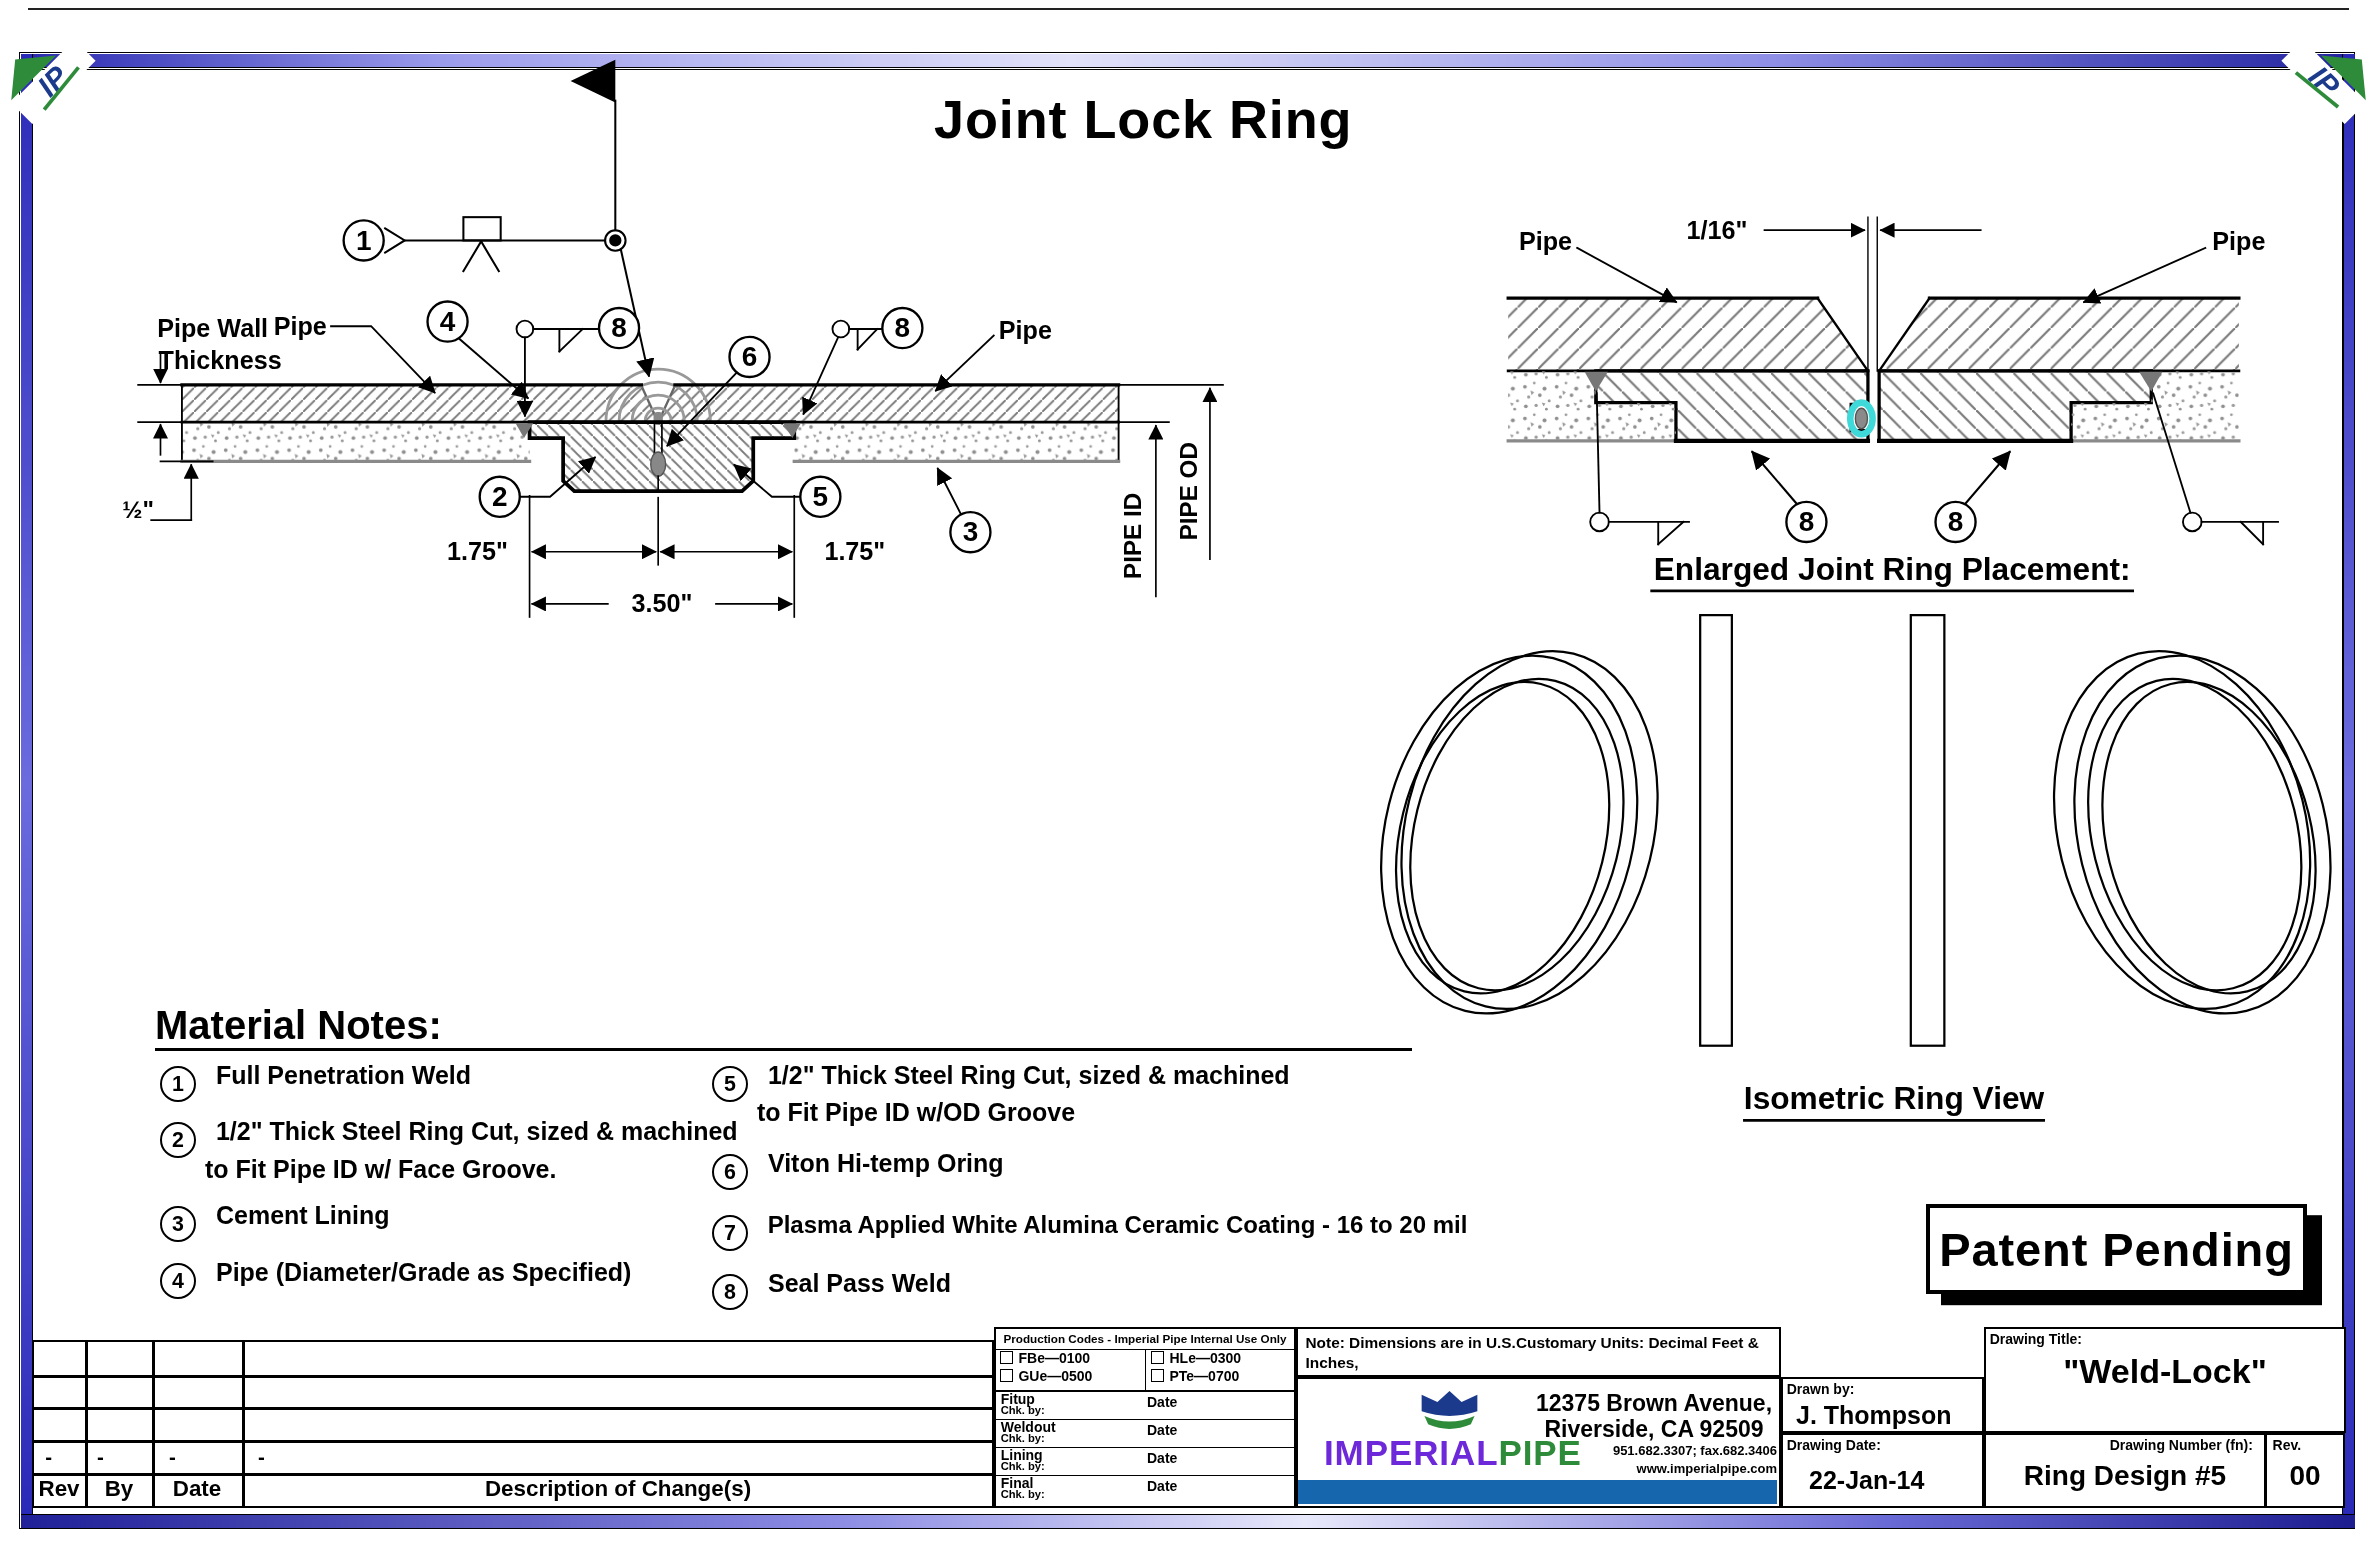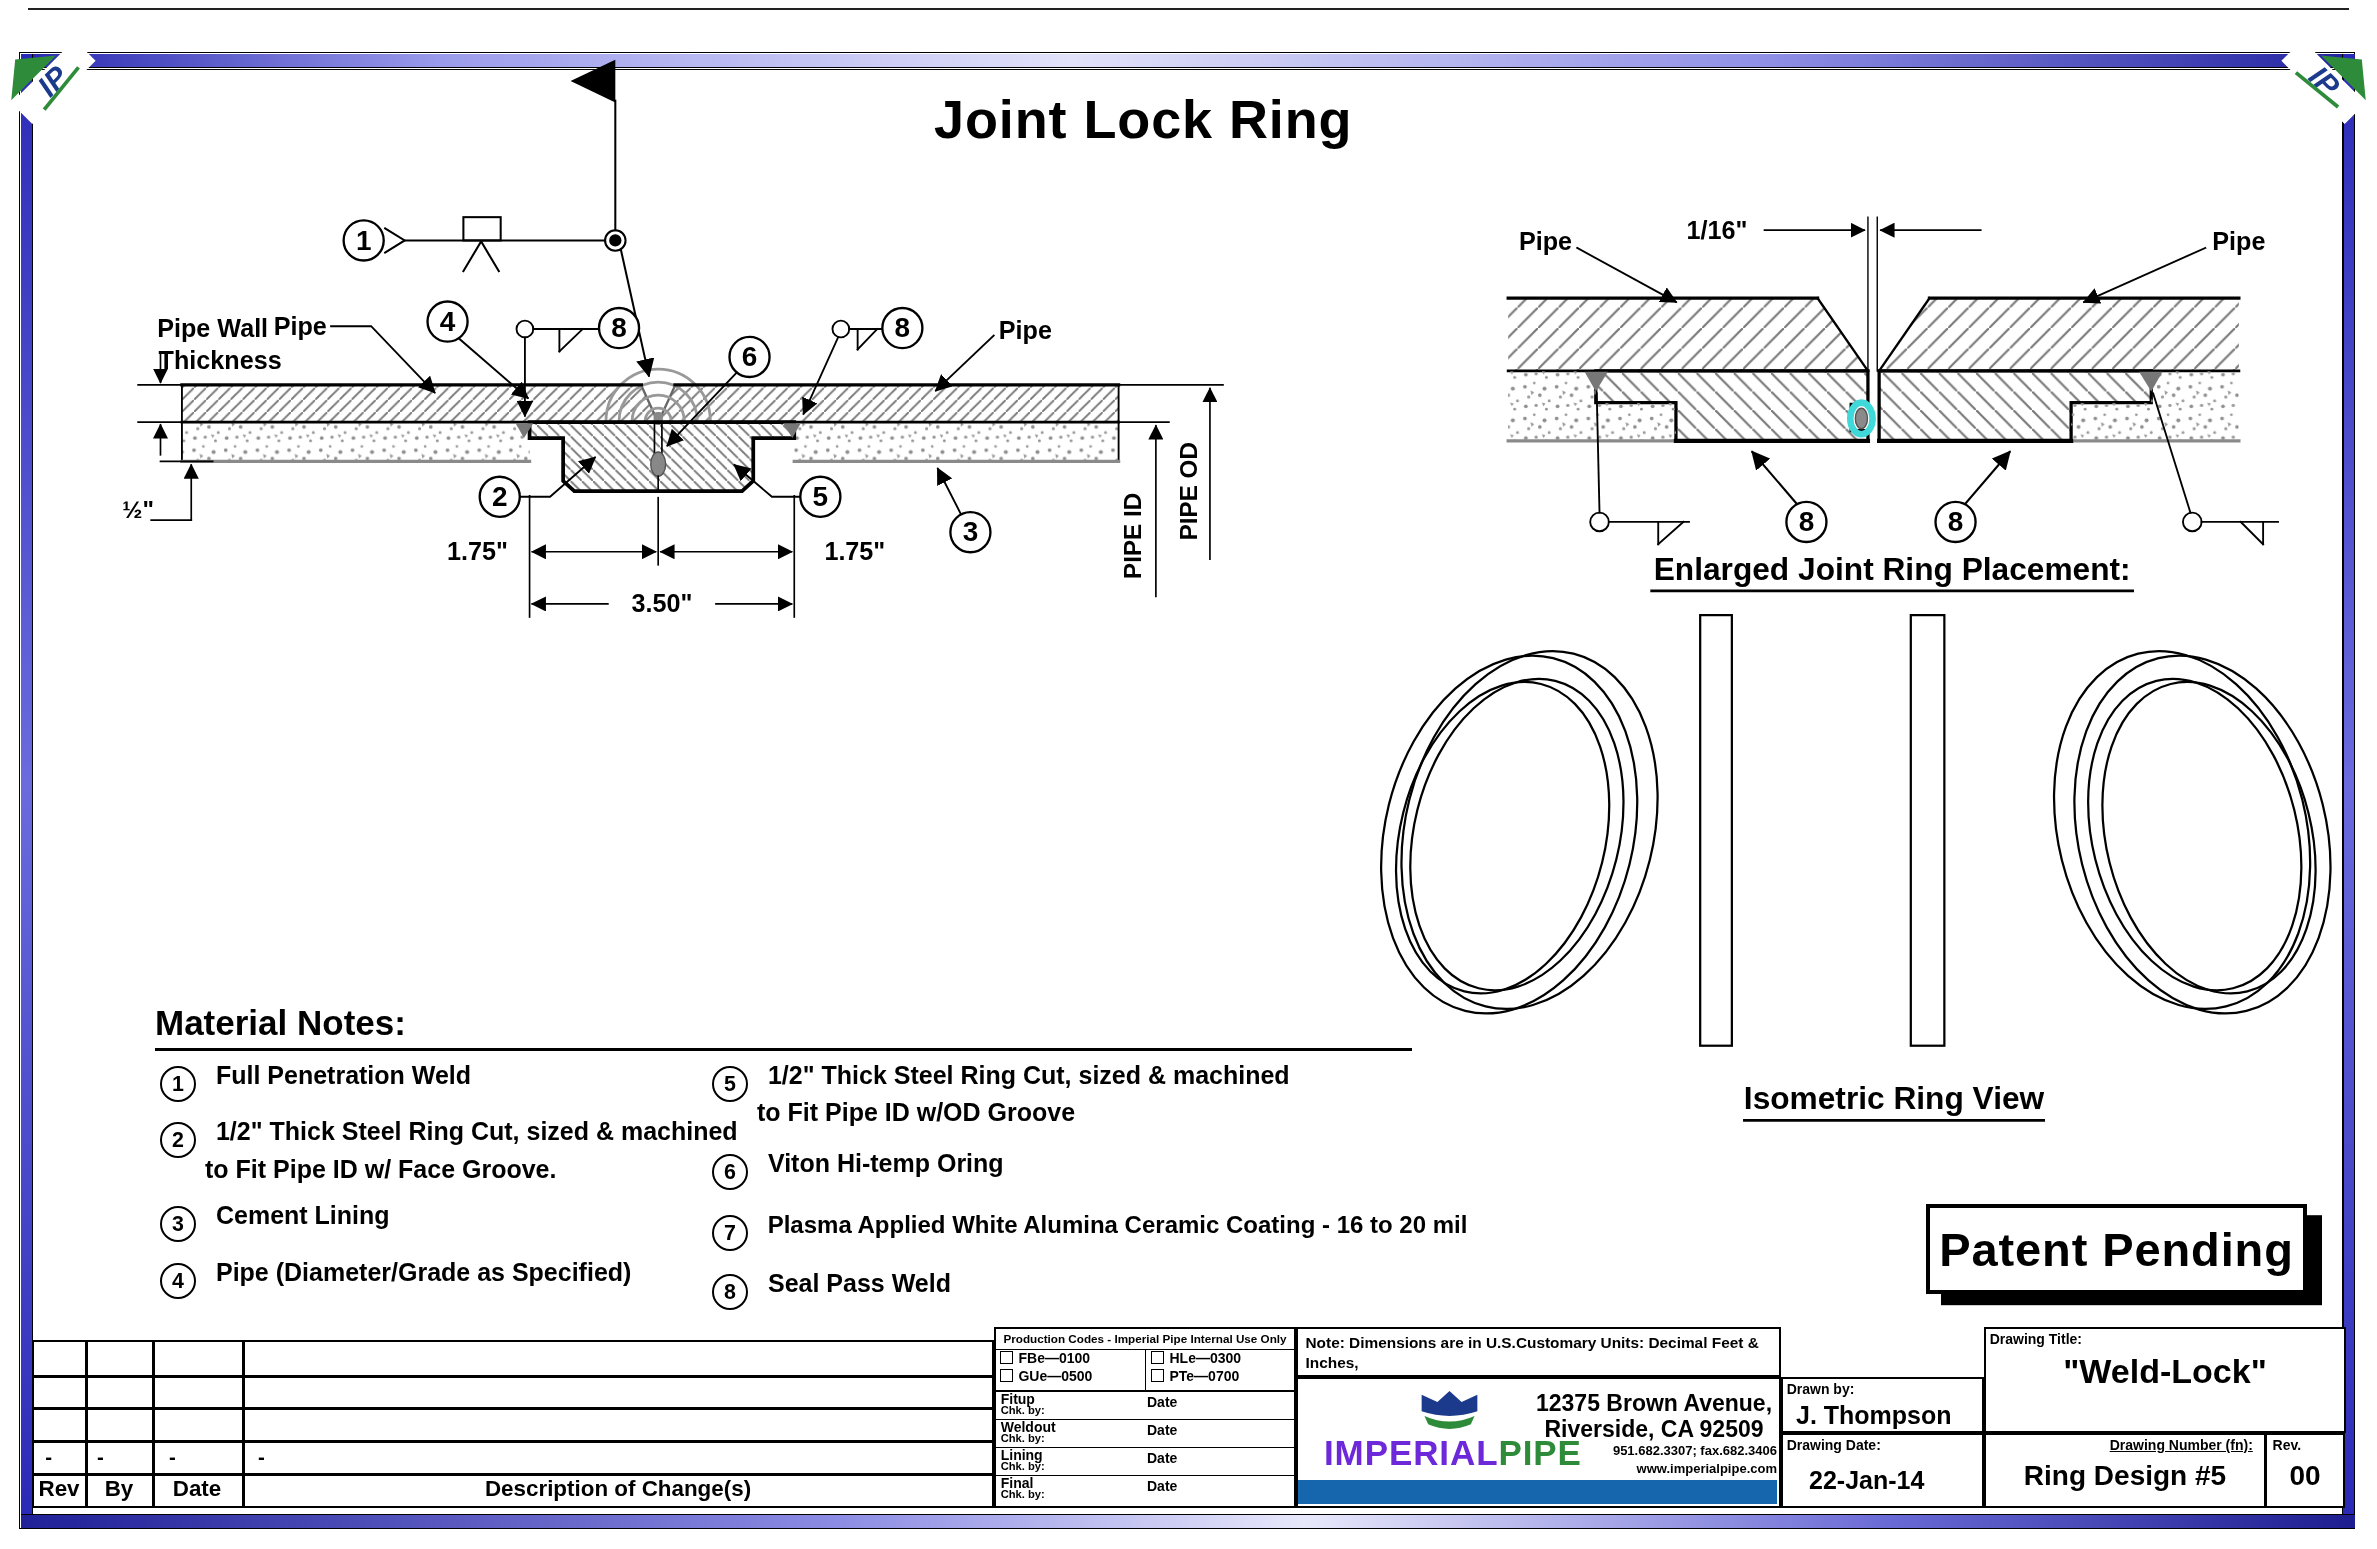--- a/index.html
+++ b/index.html
@@ -14,21 +14,21 @@
   .band-bottom{left:20.5px;top:1514px;width:2334px;height:13px;border-top:1.9px solid #000;
     background:linear-gradient(90deg,#202098,#8c8ce4 35%,#e8e8fb 55%,#6a6ad6 80%,#1d1d90);}
   .band-left{left:20.5px;top:54px;width:11.2px;height:1460px;border-right:1.9px solid #000;
     background:linear-gradient(180deg,#2a2ab8,#6b6bde 50%,#2a2ab8);}
   .band-right{left:2342px;top:54px;width:11.2px;height:1460px;border-left:1.9px solid #000;
     background:linear-gradient(180deg,#2a2ab8,#6b6bde 50%,#2a2ab8);}
   .inner-frame{left:32px;top:69px;width:2310px;height:1435px;border:1.9px solid #000;}
   
   .sheet-title{left:934px;top:88px;width:569px;font-size:54px;font-weight:600;letter-spacing:0.9px;}
   
-  .mn-heading{left:155px;top:1003px;font-size:35px;font-weight:600;}
+  .mn-heading{left:155px;top:1003px;font-size:40px;font-weight:600;}
   .mn-rule{left:155px;top:1048px;width:1257px;height:2.8px;background:#000;}
   .cnum{display:inline-flex;width:32px;height:32px;border:2.3px solid #000;border-radius:50%;
         align-items:center;justify-content:center;font-size:21.4px;font-weight:700;background:#fff;}
   .mn-item{font-size:25px;font-weight:600;white-space:nowrap;}
   .mn-line2{font-size:25px;font-weight:600;white-space:nowrap;}
   .mn-item .cnum{margin-right:13px;vertical-align:-6.5px;}
   
   .patent{left:1926px;top:1204px;width:373px;height:82px;border:4.7px solid #000;background:#fff;
           box-shadow:15px 11.2px 0 0 #000;display:flex;align-items:center;justify-content:center;
           font-size:47px;font-weight:700;letter-spacing:0.9px;}
@@ -485,20 +485,20 @@
 </div>
 <div class="abs tb ddt">
   <div class="tb-label" style="padding:1.9px 0 0 3.7px;">Drawing Date:</div>
   <div class="tb-val-lg" style="padding:13px 0 0 26px;">22-Jan-14</div>
 </div>
 <div class="abs tb dti">
   <div class="tb-label" style="padding:1.9px 0 0 3.7px;">Drawing Title:</div>
   <div style="font-size:34px;font-weight:600;text-align:center;padding-top:5.6px;">"Weld-Lock"</div>
 </div>
 <div class="abs tb dnum">
-  <div class="tb-label" style="text-align:right;padding:1.9px 11.2px 0 0;text-decoration:underline;">Drawing Number (fn):</div>
+  <div class="tb-label" style="text-align:right;padding:1.9px 11.2px 0 0;">Drawing Number (fn):</div>
   <div style="font-size:28px;font-weight:600;text-align:center;padding-top:7.5px;">Ring Design #5</div>
 </div>
 <div class="abs tb drev">
   <div class="tb-label" style="padding:1.9px 0 0 5.6px;">Rev.</div>
   <div style="font-size:28px;font-weight:700;text-align:center;padding-top:7.5px;">00</div>
 </div>
 
 
 </body></html>

